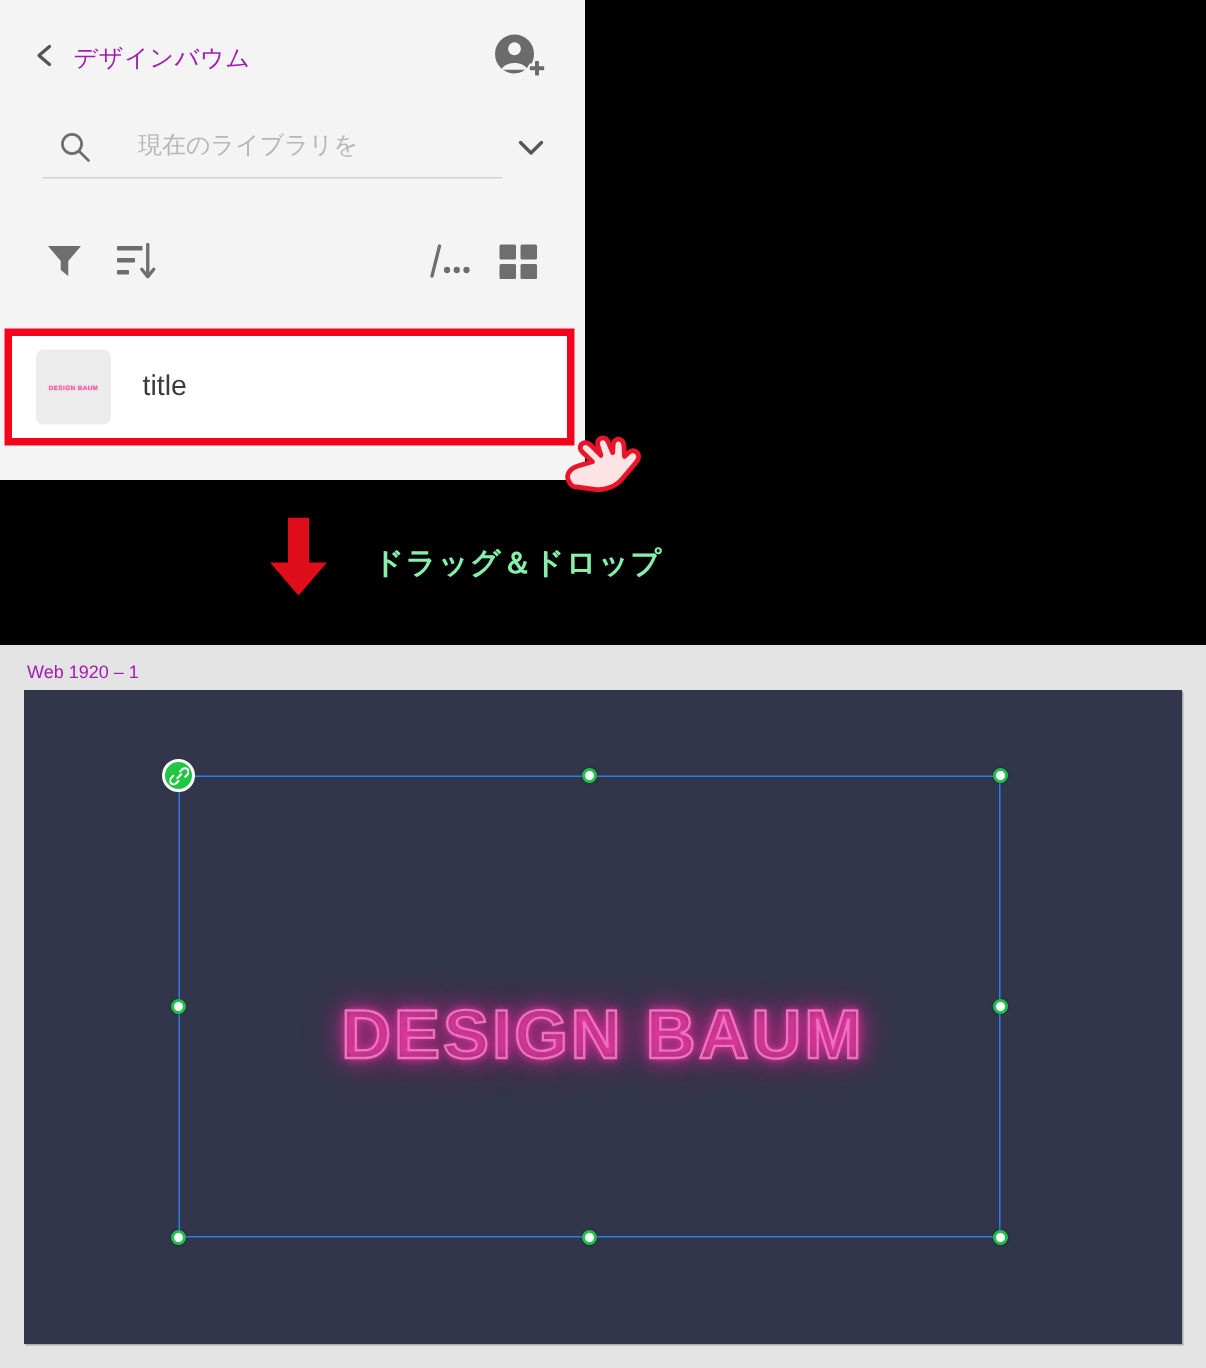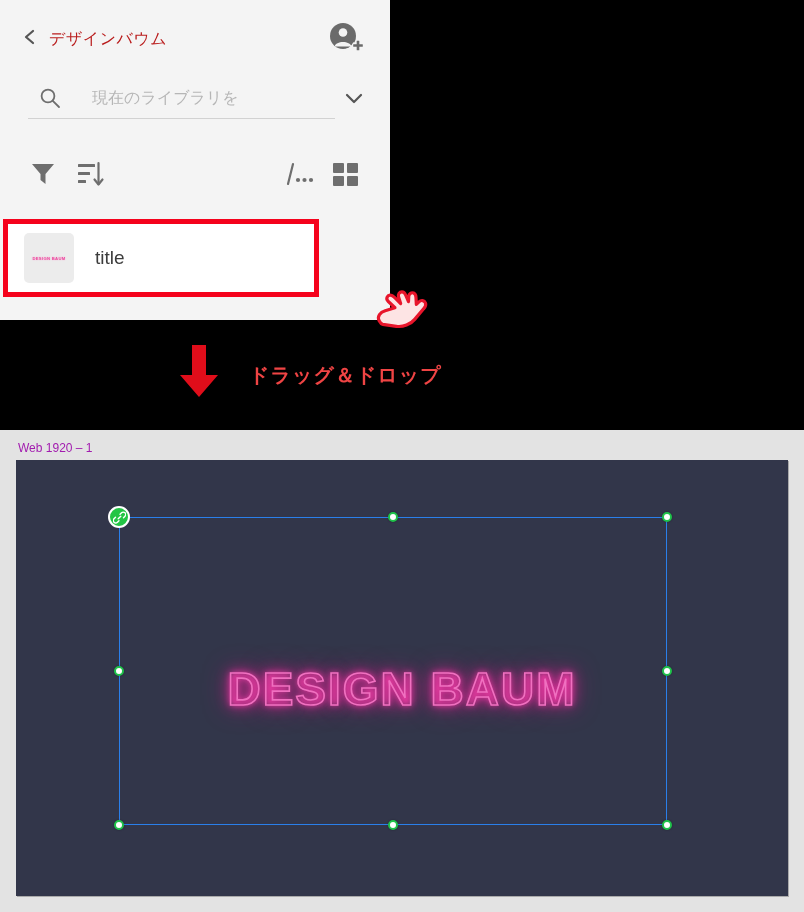--- a/index.html
+++ b/index.html
@@ -21,21 +21,21 @@
     position: absolute; left: 0; top: 0; width: 390px; height: 68px;
   }
   .back-chevron {
     position: absolute; left: 22px; top: 29px;
     width: 16px; height: 16px;
     cursor: pointer;
   }
   .back-chevron svg { display: block; }
   .panel-title {
     position: absolute; left: 49px; top: 29px;
-    font-size: 16px; color: #b91c1c; letter-spacing: .5px;
+    font-size: 16px; color: #a21caf; letter-spacing: .5px;
     white-space: nowrap;
   }
   .avatar-add {
     position: absolute; right: 25px; top: 21px;
     width: 38px; height: 34px; cursor: pointer;
   }
 
   
   .search-row {
     position: absolute; left: 25px; top: 78px;
@@ -63,21 +63,21 @@
   }
   .tb-btn { position: absolute; cursor: pointer; }
   .tb-filter { left: 28px; top: 10px; width: 30px; height: 30px; }
   .tb-sort   { left: 76px; top: 10px; width: 32px; height: 32px; }
   .tb-list   { left: 284px; top: 12px; width: 30px; height: 28px; }
   .tb-grid   { left: 331px; top: 12px; width: 30px; height: 28px; }
 
   
   .asset-highlight {
     position: absolute; left: 3px; top: 219px;
-    width: 316px; height: 78px;
+    width: 380px; height: 78px;
     border: 5px solid #f5021c;
     background: #fff;
   }
   .asset-row {
     position: absolute; left: 0; top: 0; right: 0; bottom: 0;
     display: flex; align-items: center; cursor: pointer;
     padding-left: 16px;
   }
   .asset-thumb {
     width: 50px; height: 50px; border-radius: 5px;
@@ -98,21 +98,21 @@
   .hand-cursor {
     position: absolute; left: 366px; top: 283px;
     width: 66px; height: 53px;
   }
   .down-arrow {
     position: absolute; left: 176px; top: 345px;
     width: 46px; height: 53px;
   }
   .dnd-label {
     position: absolute; left: 249px; top: 362px;
-    font-size: 20px; font-weight: 700; color: #ef4444;
+    font-size: 20px; font-weight: 700; color: #86efac;
     letter-spacing: 1px; white-space: nowrap;
   }
 
   
   .canvas-area {
     position: absolute; left: 0; top: 430px;
     width: 804px; height: 482px;
     background: #e3e3e3;
   }
   .artboard-label {

